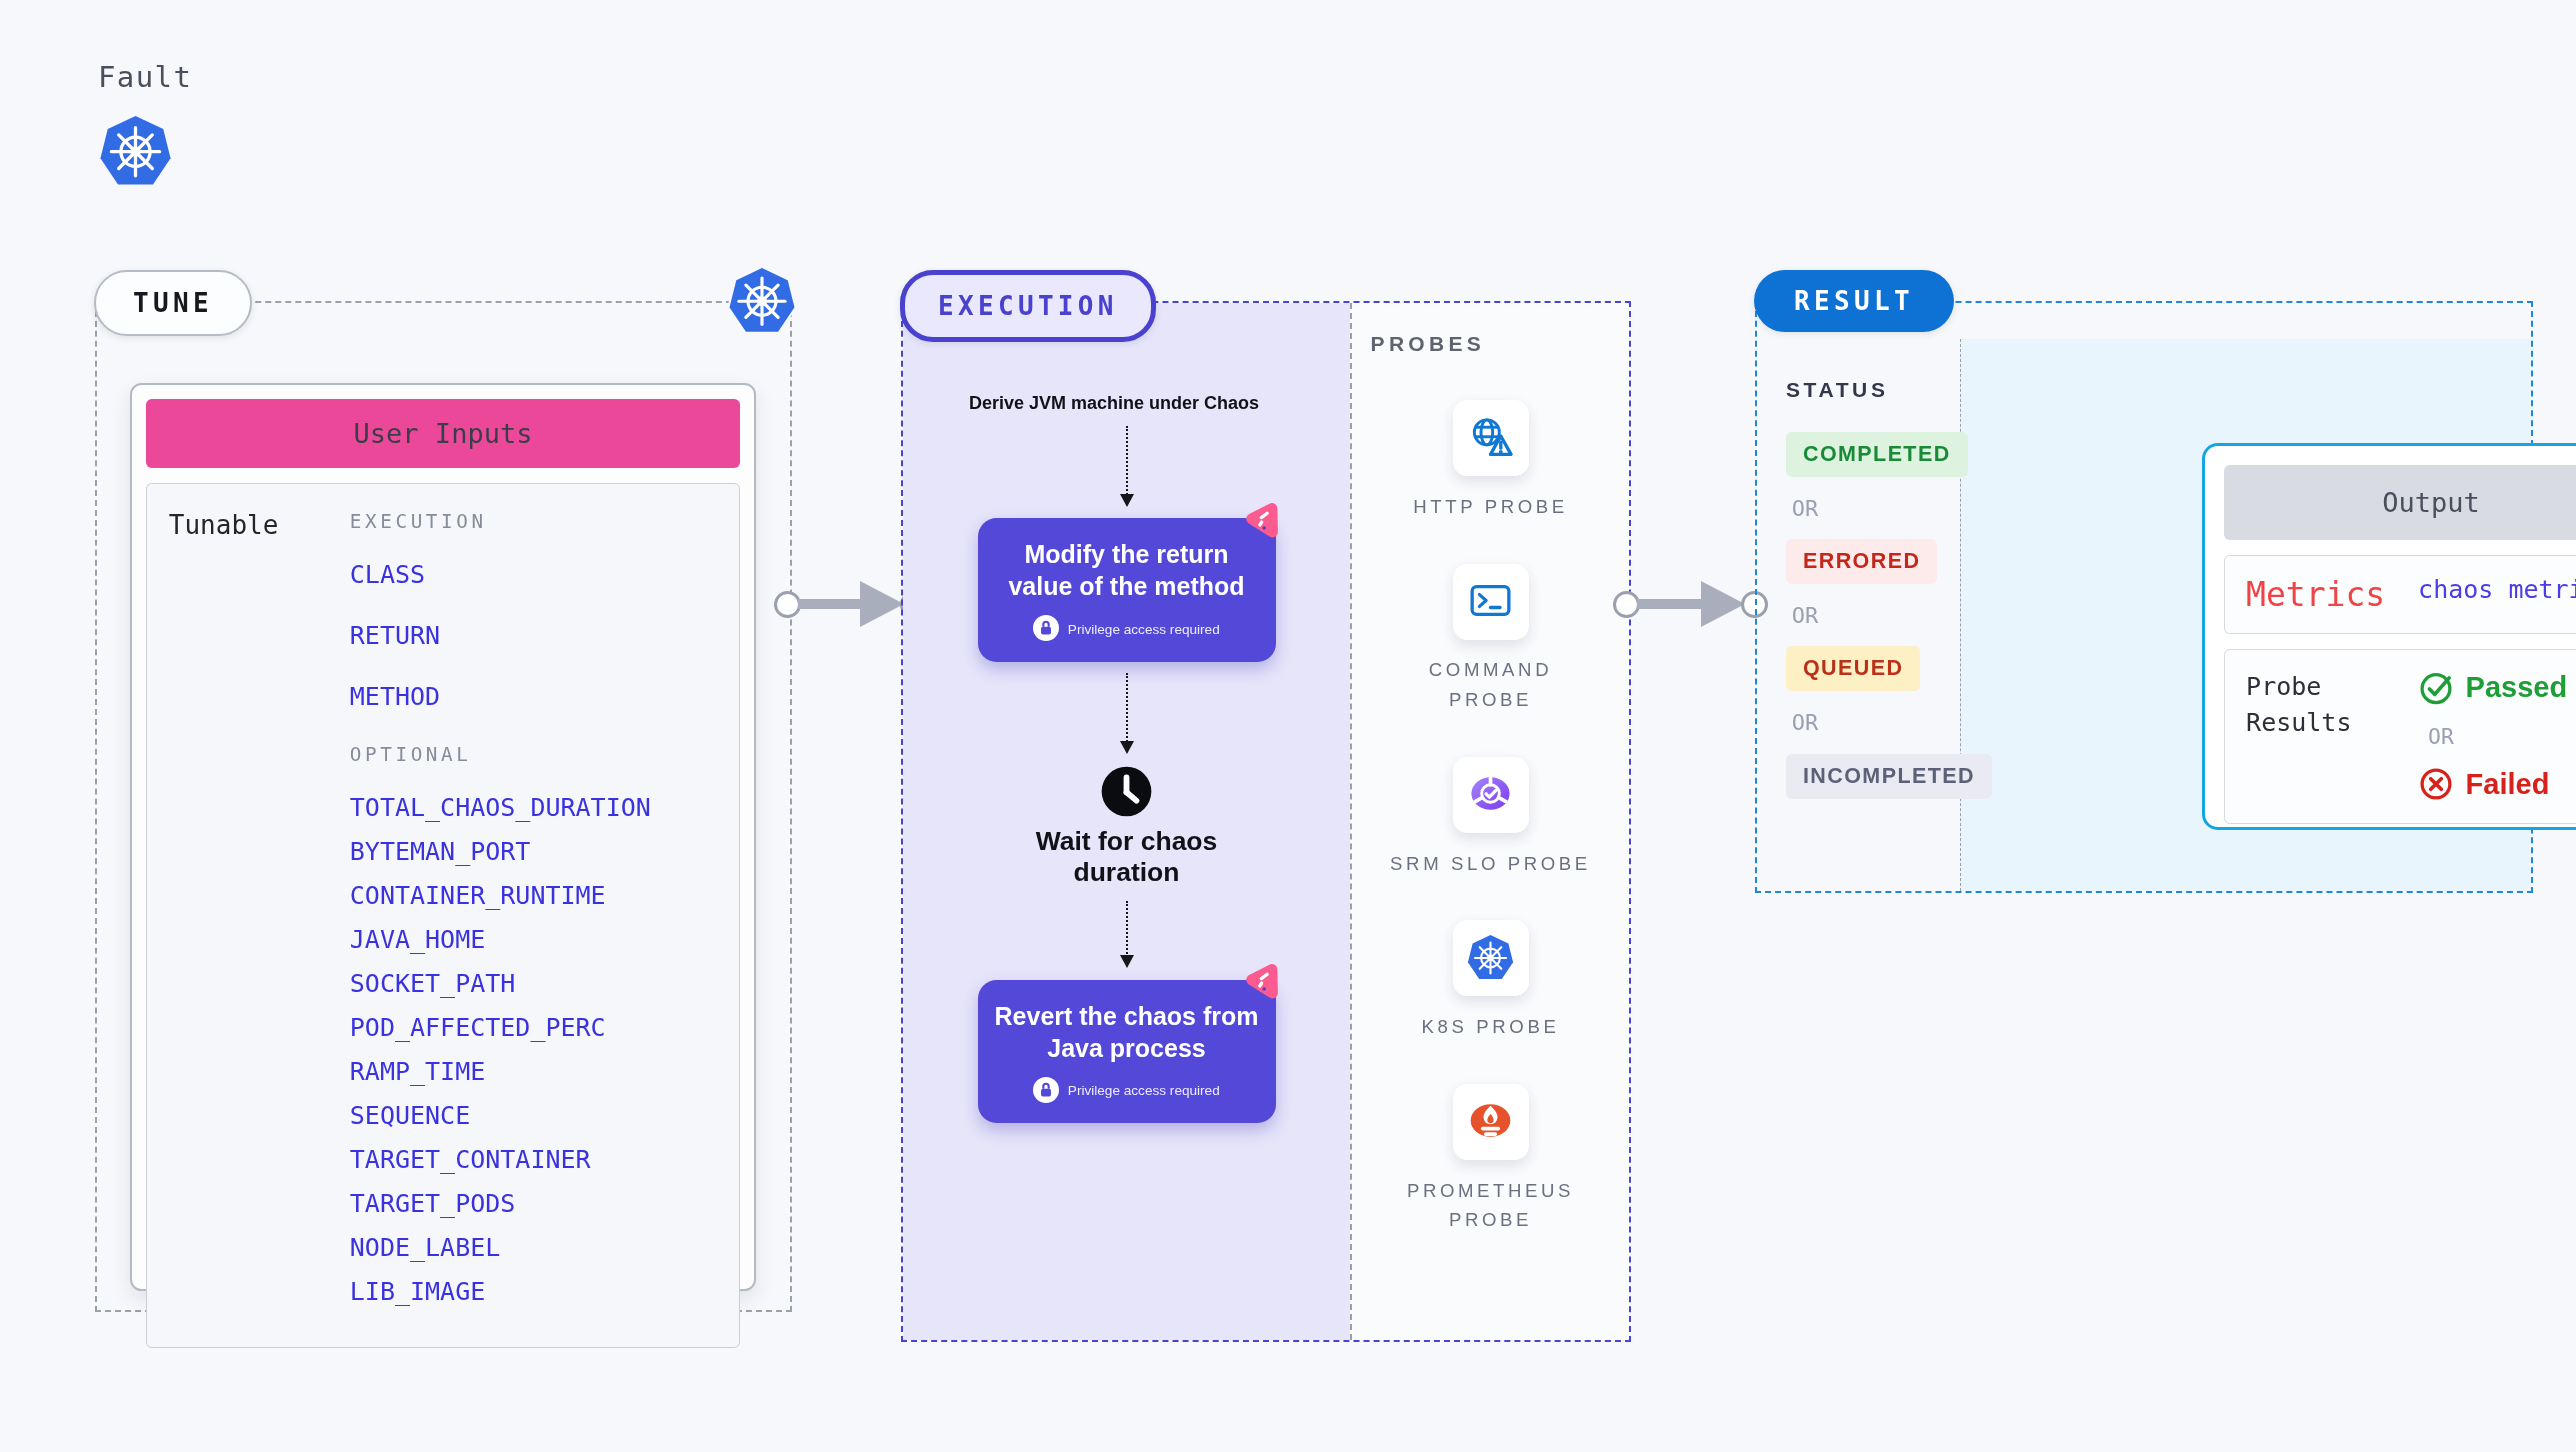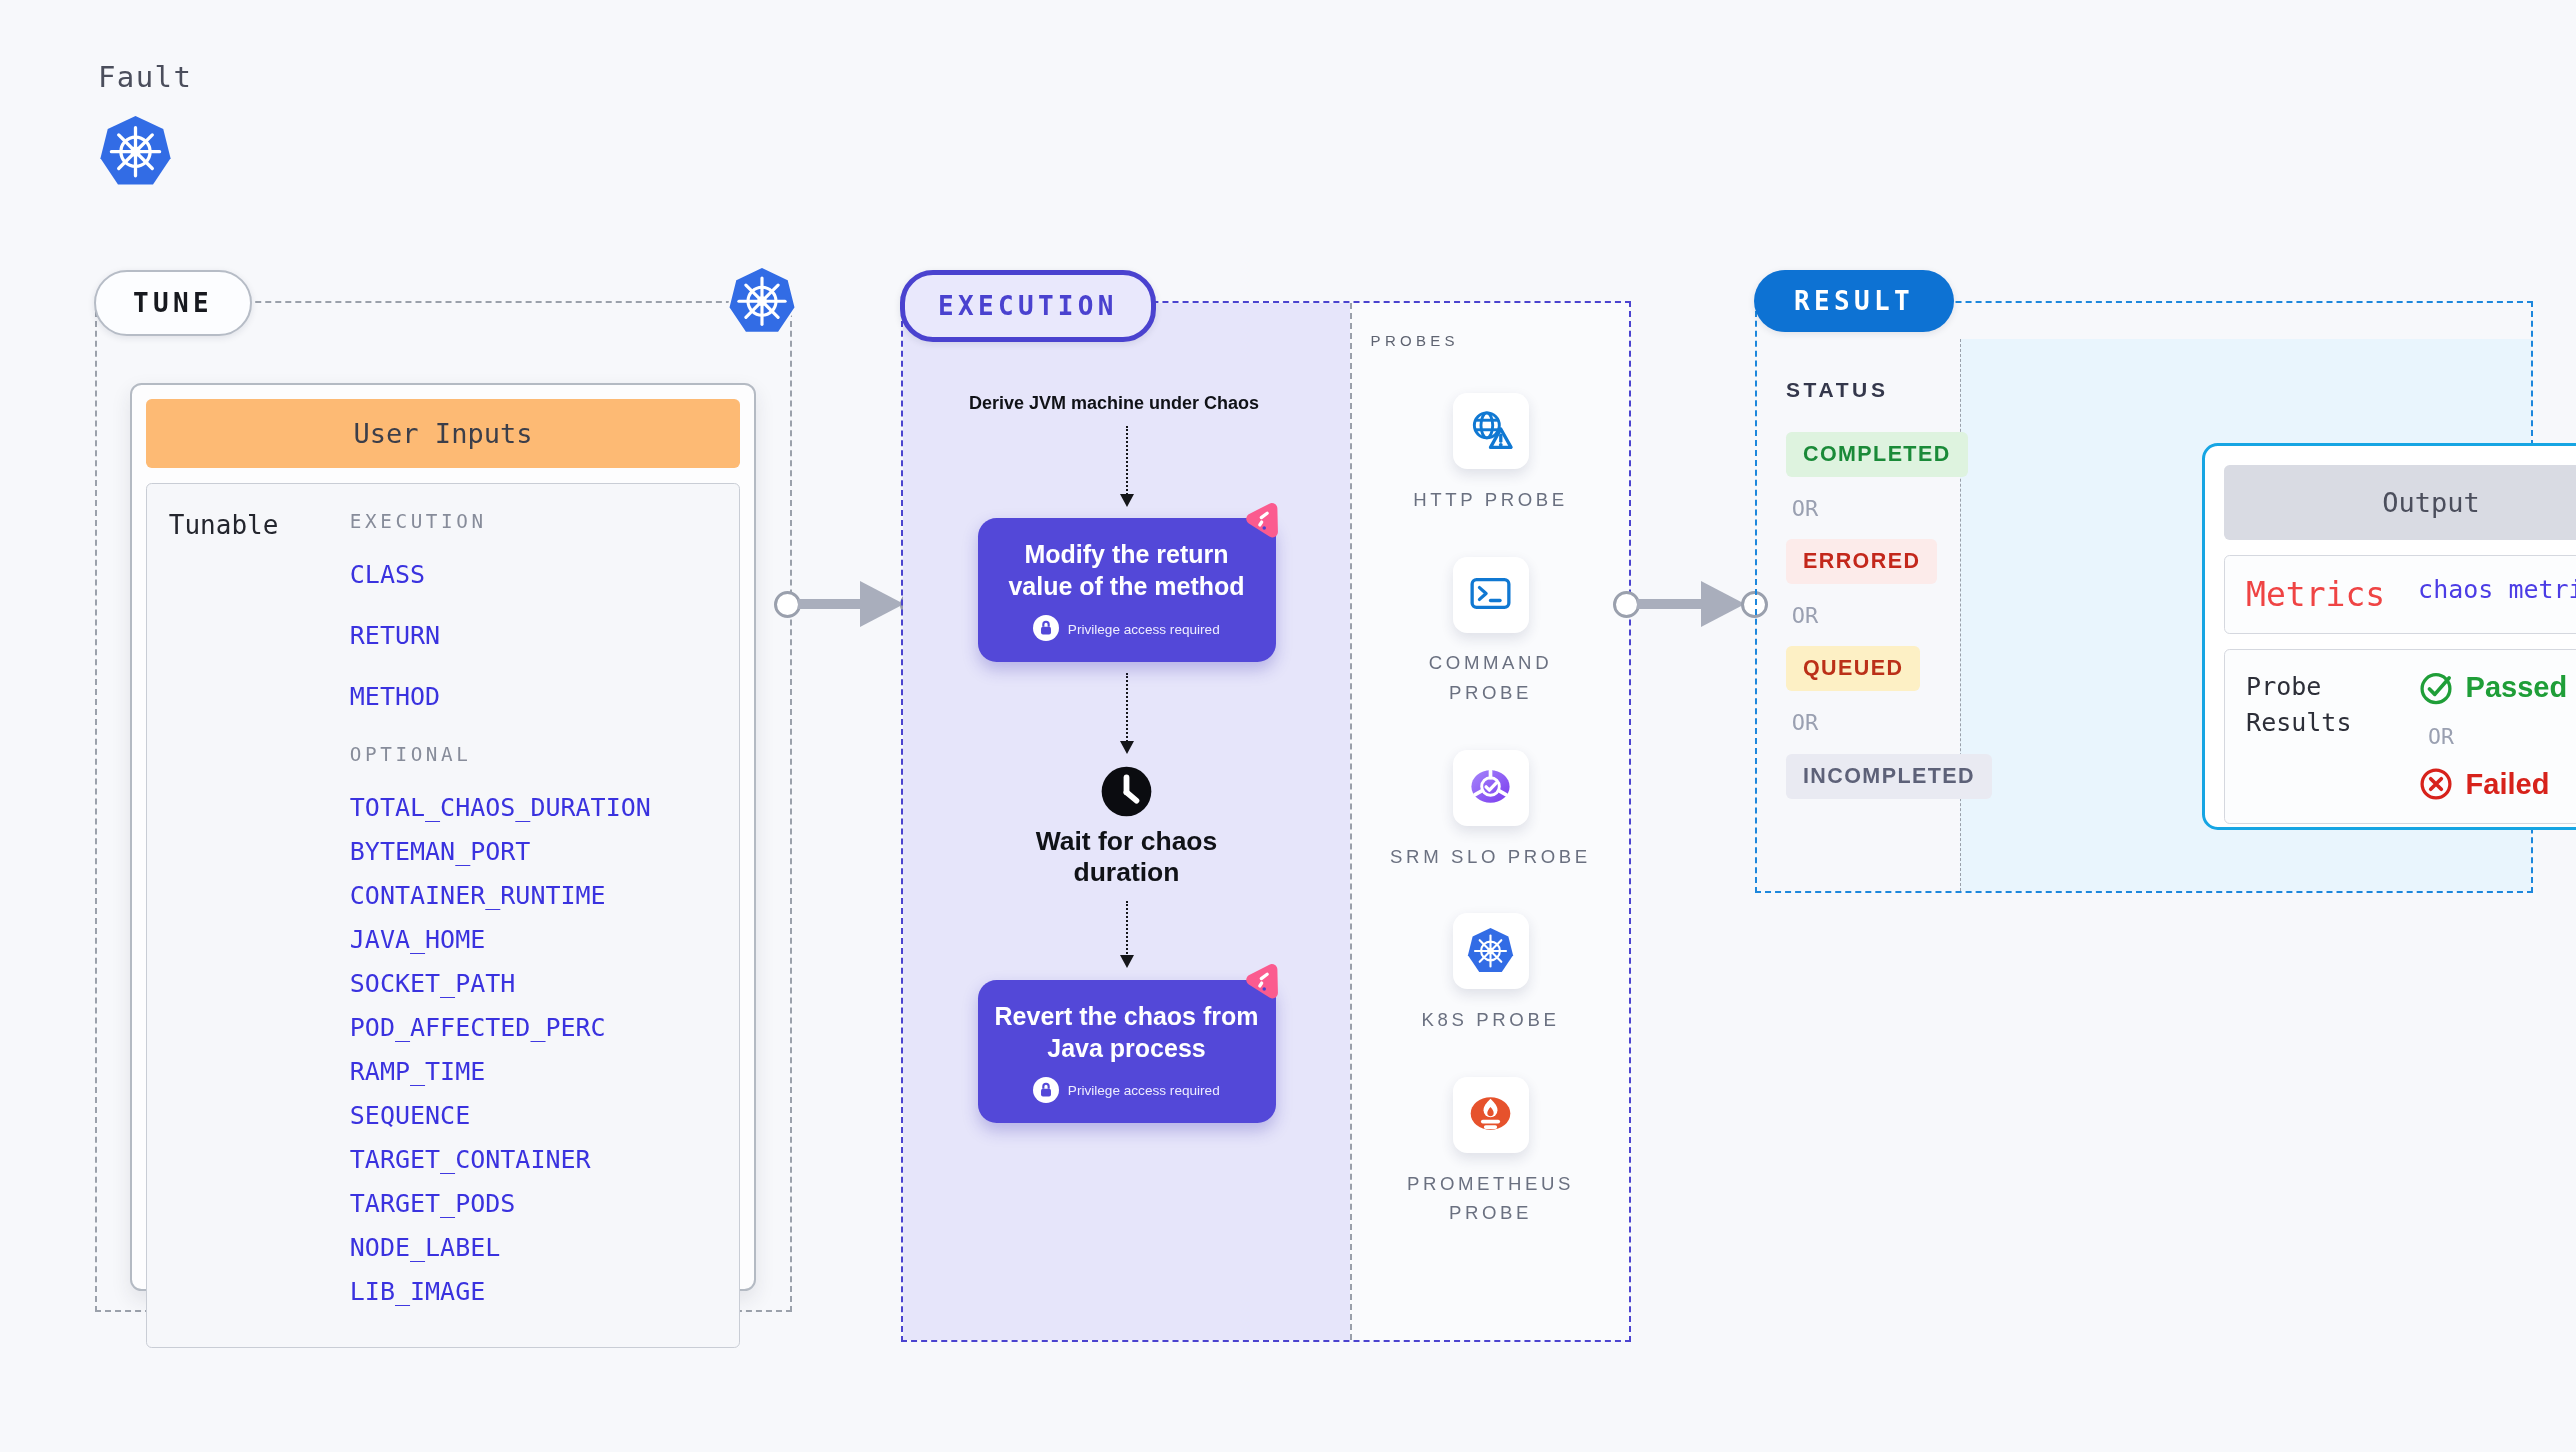--- a/index.html
+++ b/index.html
@@ -23,21 +23,21 @@
         font-family:"DejaVu Sans Mono",monospace;box-shadow:0 2.1px 7.2px rgba(20,25,60,.10);}
   #tune-pill{left:-2.9px;padding:0 37px;background:#fcfdff;border:2.9px solid #b6bcc6;color:#17191f;}
   #exec-pill{left:-2.9px;padding:0 33px;background:#e9e8fc;border:5px solid #4a42cf;color:#4a42cf;}
   #result-pill{left:-2.9px;padding:0 40px;background:#0d72d3;color:#ffffff;}
 
   .k8s-corner{position:absolute;right:-7.2px;top:-39px;width:70px;height:73px;}
 
   
   .inputs-card{position:absolute;left:33px;top:80px;width:622px;height:904px;background:#fdfdfe;
                border:2.1px solid #b4bac3;border-radius:11.5px;box-shadow:0 8.6px 20px rgba(40,44,63,.10);}
-  .inputs-header{margin:14.3px;height:69px;background:#fdba74;border-radius:5.7px;display:flex;align-items:center;
+  .inputs-header{margin:14.3px;height:69px;background:#ec4899;border-radius:5.7px;display:flex;align-items:center;
                  justify-content:center;font-size:27px;color:#3b3e4a;}
   .inputs-list{margin:7.2px 14.3px 14.3px;border:1.4px solid #c9cdd5;border-radius:5.7px;background:#f6f7fa;
                display:flex;padding:26px 21.5px;min-height:702px;box-sizing:border-box;}
   .tunable-label{flex:0 0 181px;font-size:26px;color:#24262e;}
   .group-label{font-size:19.3px;letter-spacing:3.6px;color:#878c9a;margin-bottom:27px;}
   .req-item{font-size:25px;color:#3a32df;margin-bottom:32px;}
   .opt-label{margin-top:15.8px;}
   .opt-item{font-size:25px;color:#3a32df;margin-bottom:15px;}
 
   
@@ -53,21 +53,21 @@
             border-top:13.6px solid #15161a;margin-top:-1.4px;}
   .chaos-card{position:relative;width:264px;background:#5348d8;border-radius:18.6px;
               padding:20px 17px 18.6px;box-shadow:0 7.2px 15.8px rgba(60,50,180,.28);}
   .chaos-card-title{color:#fff;font-size:25px;font-weight:bold;text-align:center;line-height:1.28;}
   .chaos-chip{margin-top:13px;display:flex;align-items:center;justify-content:center;gap:8.6px;}
   .chaos-chip-text{color:#eeedff;font-size:13.6px;}
   .pink-badge{position:absolute;right:-11.5px;top:-18.6px;width:47px;height:47px;}
   .clock-wrap{width:53px;height:53px;}
   .wait-text{margin-top:7.2px;width:215px;text-align:center;font-size:26.5px;font-weight:bold;line-height:1.2;color:#101217;}
 
-  .probes-title{align-self:flex-start;margin:29px 0 0 18.6px;font-size:15px;font-weight:normal;
+  .probes-title{align-self:flex-start;margin:29px 0 0 18.6px;font-size:21px;font-weight:bold;
                 letter-spacing:4.3px;color:#5e6371;}
   .probe-entry{display:flex;flex-direction:column;align-items:center;margin-bottom:42px;}
   .probe-entry.first{margin-top:44px;}
   .probe-card{width:76px;height:76px;background:#ffffff;border-radius:14.3px;display:flex;align-items:center;
               justify-content:center;box-shadow:0 5.7px 13px rgba(30,40,80,.12);}
   .probe-label{margin-top:15.8px;width:215px;text-align:center;font-size:18.6px;font-weight:normal;
                letter-spacing:3.6px;color:#6a7080;line-height:1.6;}
 
   
   .status-col{position:absolute;left:0;top:0;bottom:0;width:203px;padding:75px 0 0 29px;box-sizing:border-box;}

